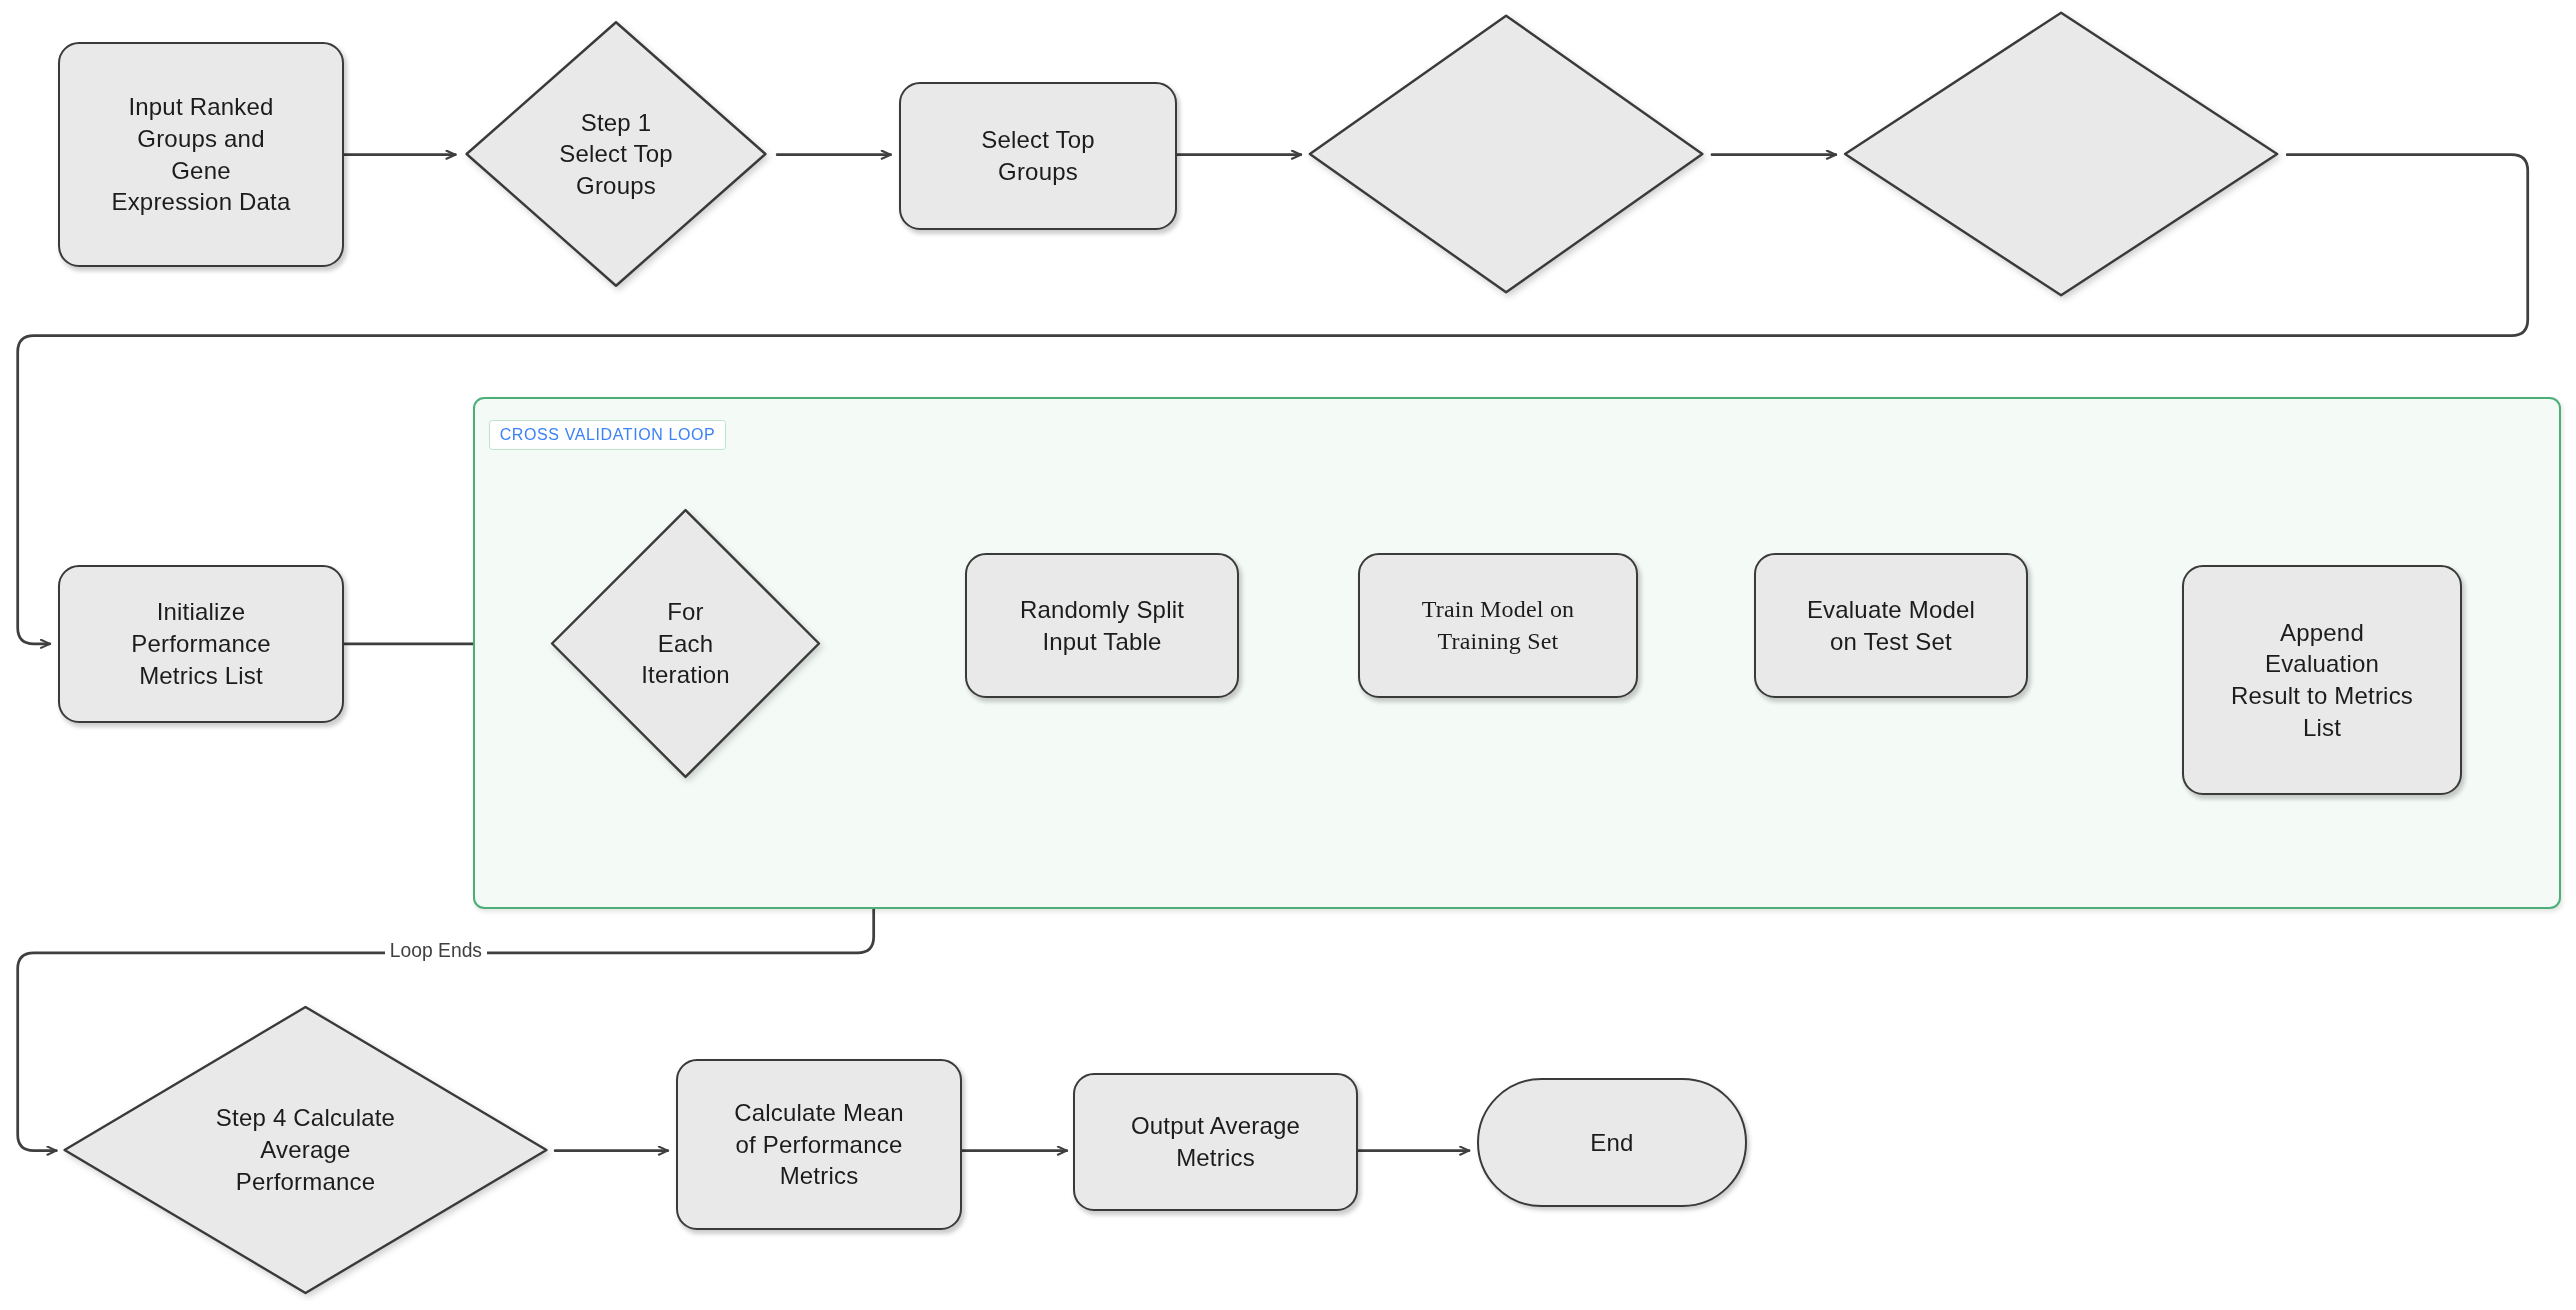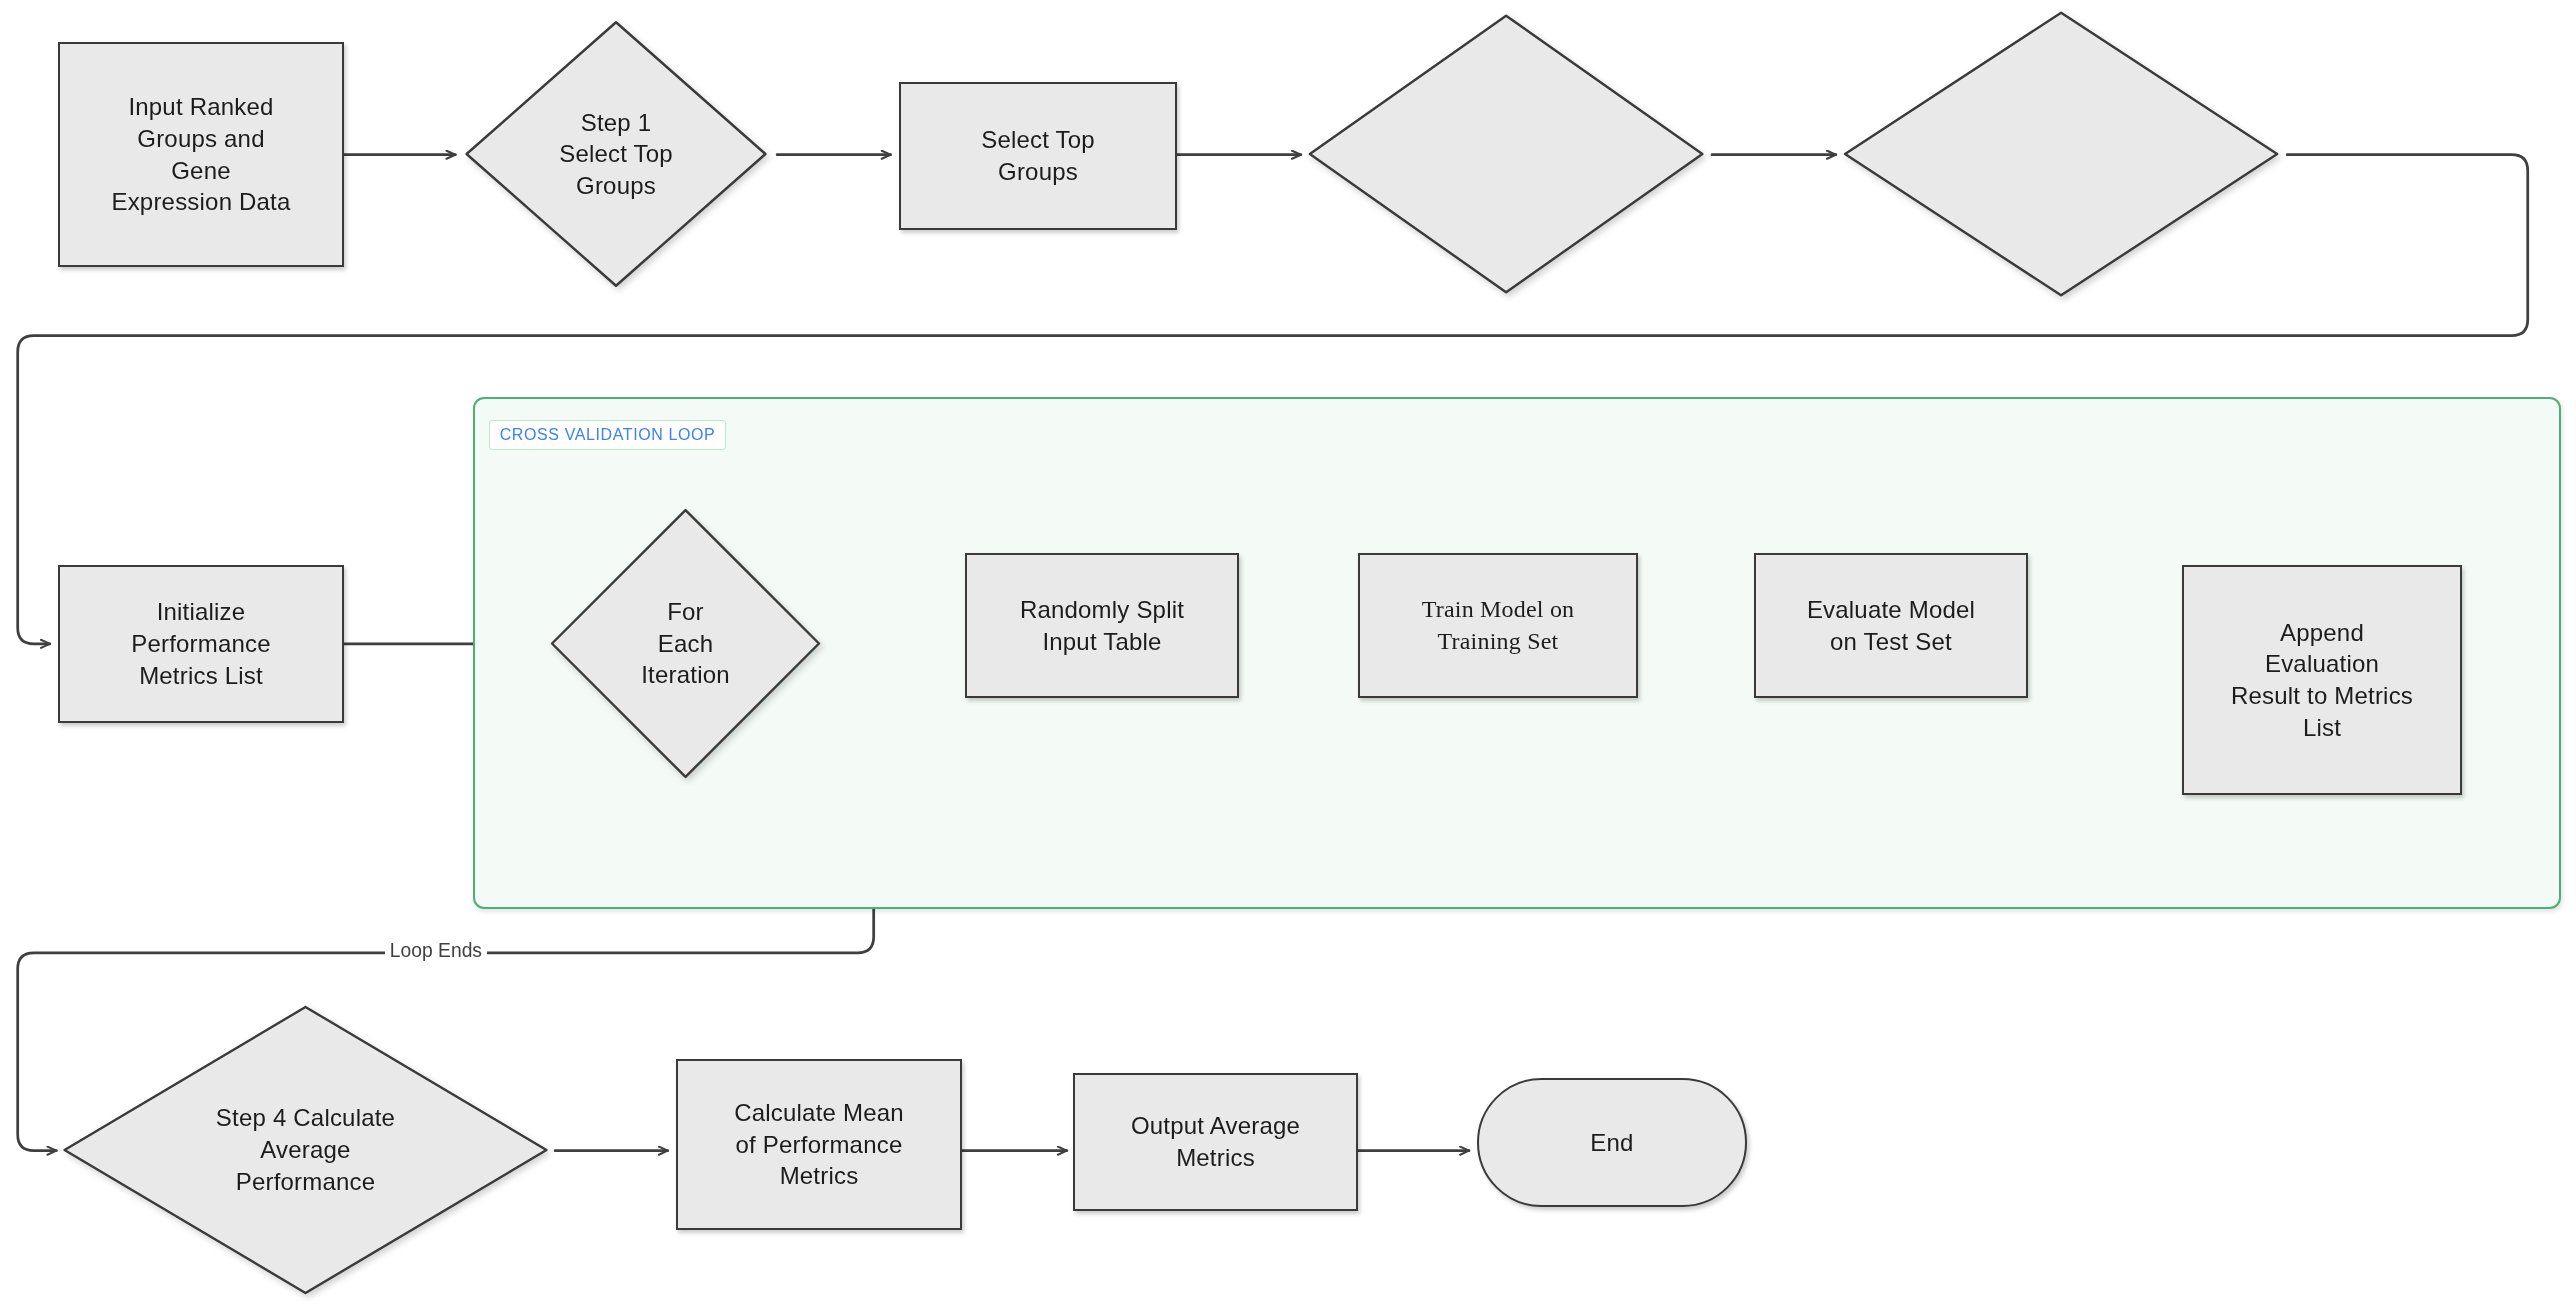--- a/index.html
+++ b/index.html
@@ -3,21 +3,21 @@
 <meta charset="utf-8">
 <title>Cross Validation Flowchart</title>
 <style>
   html,body{margin:0;padding:0;background:#ffffff;}
   body{font-family:"Liberation Sans","DejaVu Sans",sans-serif;}
   #stage{position:relative;width:2576px;height:1311px;background:#ffffff;overflow:hidden;}
   #edges{position:absolute;left:0;top:0;width:2576px;height:1311px;}
   .node{position:absolute;box-sizing:border-box;display:flex;align-items:center;
         justify-content:center;text-align:center;color:#1c1c1c;
         font-size:24px;line-height:1.32;letter-spacing:0.2px;}
-  .rect{background:#e9e9e9;border:2.4px solid #3a3a3a;border-radius:0;
+  .rect{background:#e9e9e9;border:2.4px solid #3a3a3a;border-radius:21px;
         box-shadow:2.4px 3.2px 4px rgba(0,0,0,.20);}
   .stadium{background:#e9e9e9;border:2.4px solid #3a3a3a;border-radius:72px;
         box-shadow:2.4px 3.2px 4px rgba(0,0,0,.20);}
   .diamond{background:transparent;border:0;}
   .diamond .dshape{position:absolute;left:0;top:0;width:100%;height:100%;}
   .diamond .dlabel{position:relative;z-index:2;width:68%;}
   .loopbox{position:absolute;box-sizing:border-box;background:#f4fbf6;
         border:2.4px solid #4caf78;border-radius:11.3px;
         box-shadow:1.6px 2.4px 4px rgba(0,0,0,.10);}
   .looptag{position:absolute;box-sizing:border-box;background:#ffffff;

